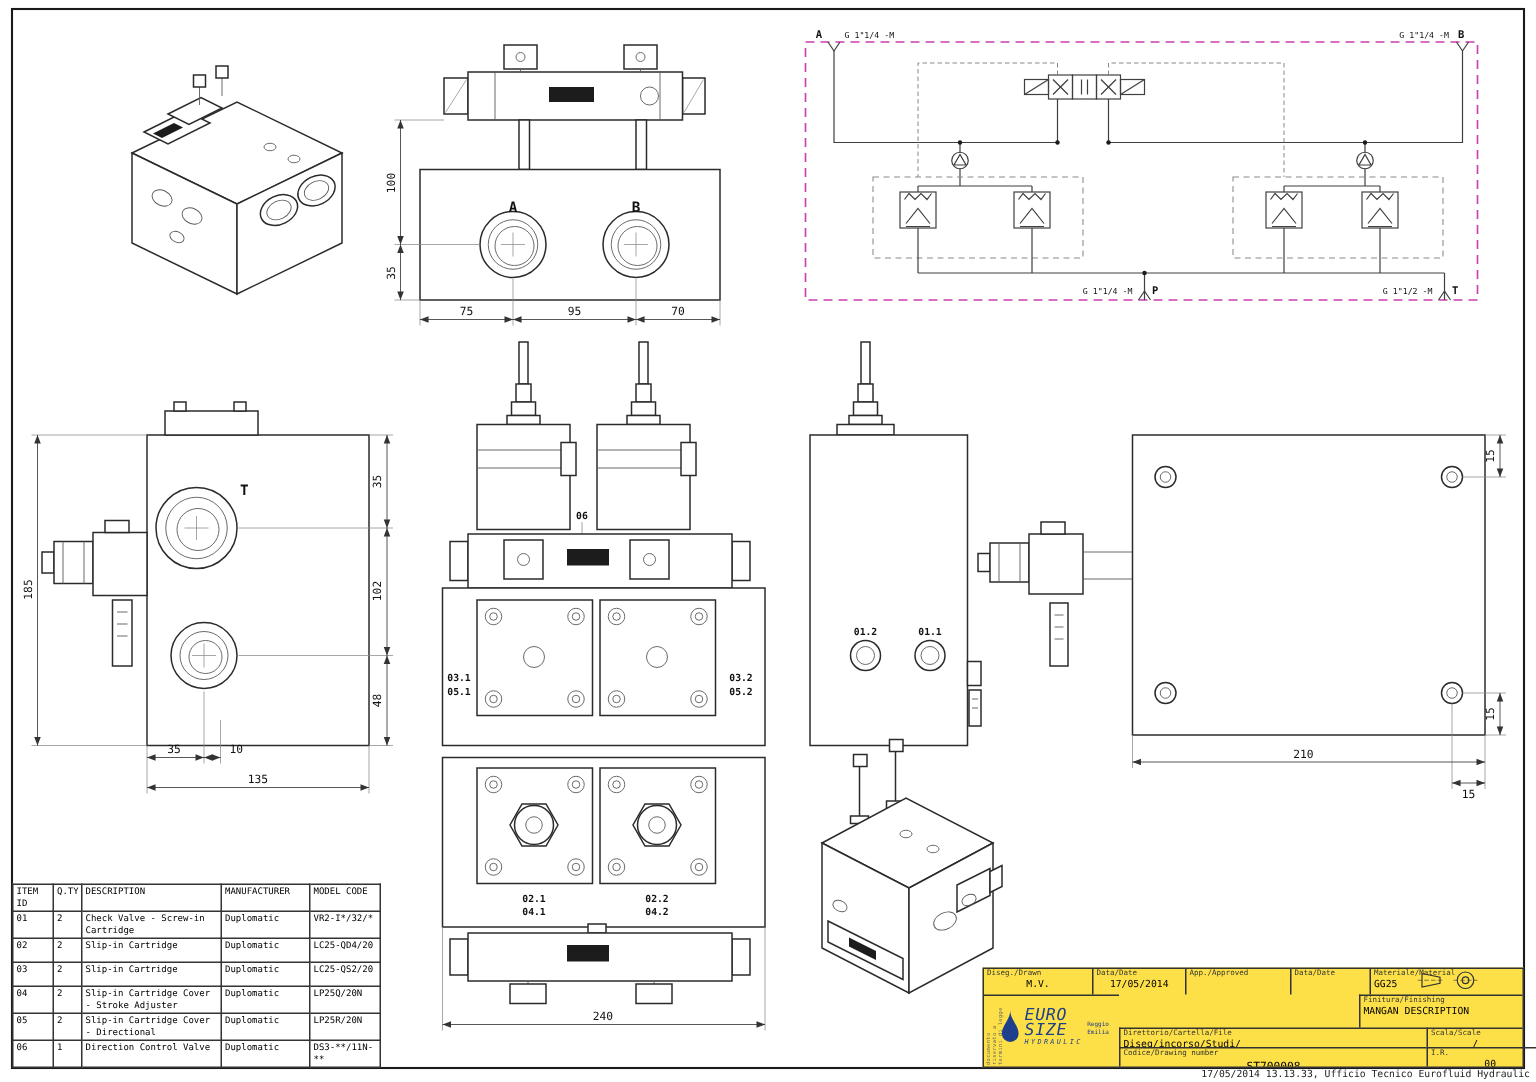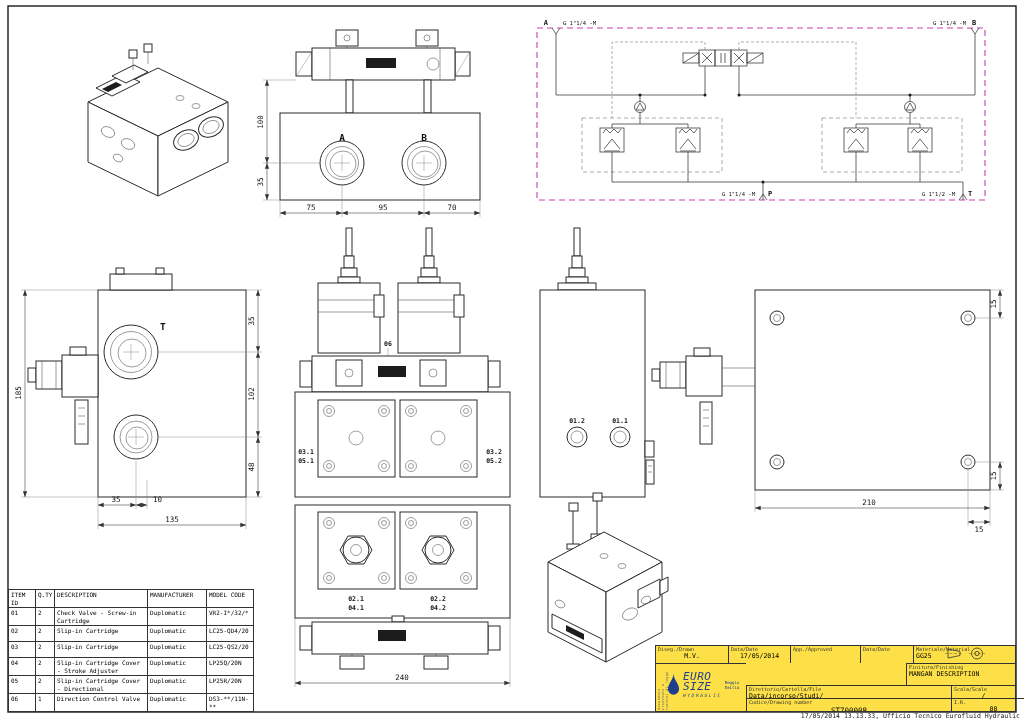--- a/index.html
+++ b/index.html
@@ -547,21 +547,21 @@
     </div>
   </div>
 
   <div class="cell" style="left:250px;top:17px;width:109px;height:22px">
     <div class="lbl">Finitura/Finishing</div>
     <div class="val">MANGAN DESCRIPTION</div>
   </div>
 
   <div class="cell" style="left:90px;top:39px;width:205px;height:13px">
     <div class="lbl">Direttorio/Cartella/File</div>
-    <div class="val">Data/incorso/Studi/</div>
+    <div class="val">Diseg/incorso/Studi/</div>
   </div>
   <div class="cell" style="left:295px;top:39px;width:64px;height:13px">
     <div class="lbl">Scala/Scale</div>
     <div class="val ctr">/</div>
   </div>
 
   <div class="cell" style="left:90px;top:52px;width:205px;height:13px">
     <div class="lbl">Codice/Drawing number</div>
     <div class="val big">ST700008</div>
   </div>

